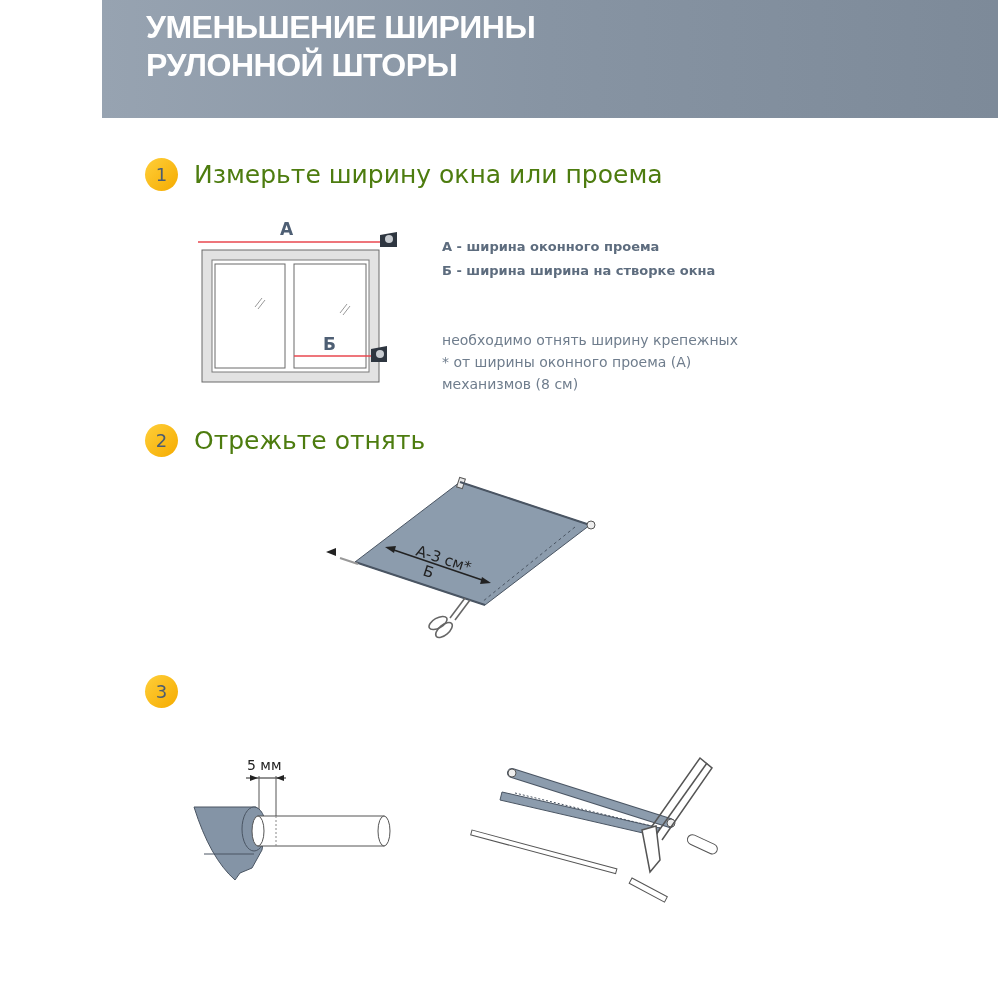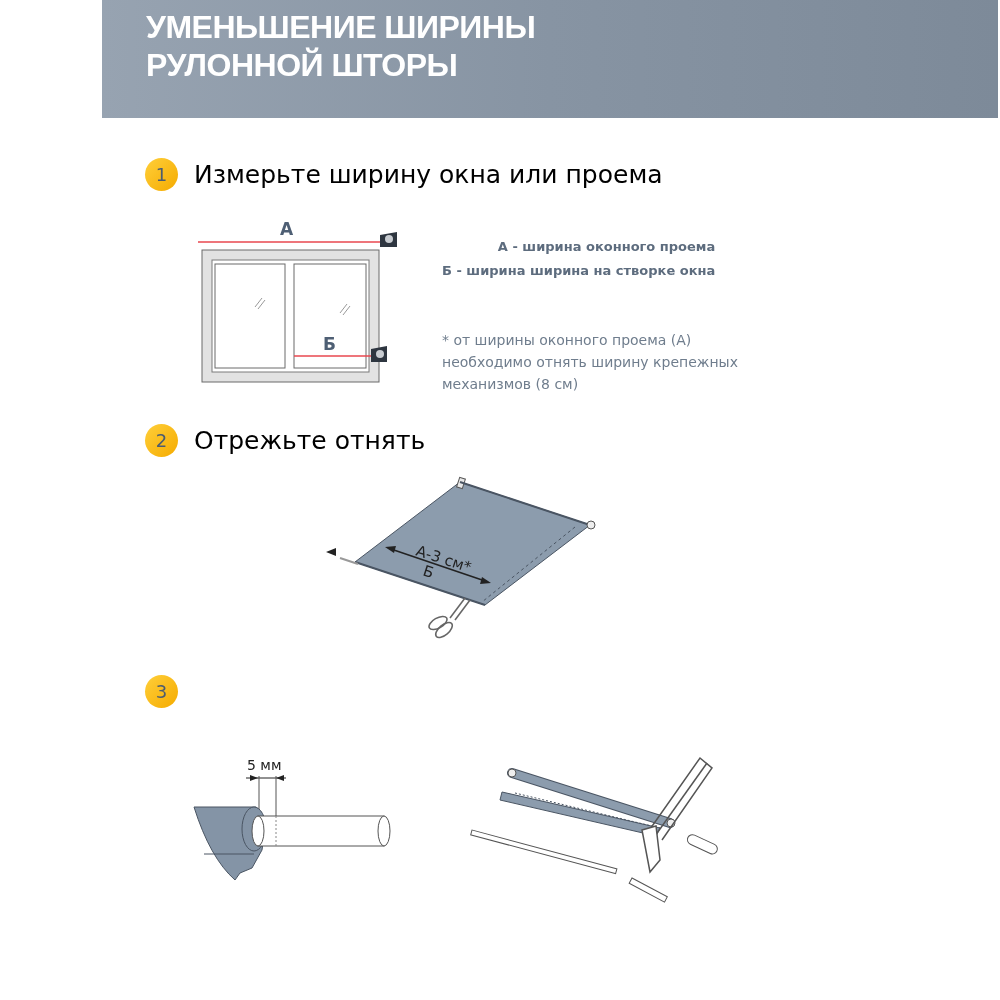--- a/index.html
+++ b/index.html
@@ -4,22 +4,22 @@
 <style>
   html, body { margin:0; padding:0; background:#ffffff; }
   body { width:1000px; height:1000px; position:relative; overflow:hidden; font-family:"DejaVu Sans", sans-serif; }
   .header { position:absolute; left:102px; top:0; width:896px; height:118px;
     background:linear-gradient(90deg,#97a3b1 0%,#8794a3 50%,#7d8a99 100%); }
   .header-title { position:absolute; left:44px; top:8px; color:#ffffff; font-family:"Liberation Sans", sans-serif;
     font-weight:bold; font-size:32px; line-height:38px; letter-spacing:-0.5px; }
   .step-head { position:absolute; left:145px; display:flex; align-items:center; }
   .badge { width:33px; height:33px; border-radius:50%; background:linear-gradient(135deg,#ffcf3a,#f5ab00);
     color:#4c5c70; font-family:"DejaVu Sans", sans-serif; font-size:18px; display:flex; align-items:center; justify-content:center; }
-  .step-title { margin-left:16px; color:#000000; font-family:"DejaVu Sans", sans-serif; font-size:25px; }
-  .legend { position:absolute; left:442px; top:235px; color:#5d6c7e; font-family:"DejaVu Sans", sans-serif; font-weight:bold; font-size:13px; line-height:24px;text-align:right; }
+  .step-title { margin-left:16px; color:#4d7c0f; font-family:"DejaVu Sans", sans-serif; font-size:25px; }
+  .legend { position:absolute; left:442px; top:235px; color:#5d6c7e; font-family:"DejaVu Sans", sans-serif; font-weight:bold; font-size:13px; line-height:24px; }
   .note { position:absolute; left:442px; top:329px; color:#6f7d8d; font-family:"DejaVu Sans", sans-serif; font-size:14px; line-height:22px; width:340px; }
   svg { position:absolute; }
   .lbl { font-family:"DejaVu Sans", sans-serif; }
 </style>
 </head>
 <body>
 
 <div class="header">
   <div class="header-title">
     <div>УМЕНЬШЕНИЕ ШИРИНЫ</div>
@@ -54,22 +54,22 @@
     <circle cx="190" cy="139" r="4" fill="#c8ccd1"></circle>
   </g>
 </svg>
 
 <div class="legend">
   <div>А - ширина оконного проема</div>
   <div>Б - ширина ширина на створке окна</div>
 </div>
 
 <div class="note">
+  <div>необходимо отнять ширину крепежных</div>
   <div>* от ширины оконного проема (А)</div>
-  <div>необходимо отнять ширину крепежных</div>
   <div>механизмов (8 см)</div>
 </div>
 
 <div class="step-head" style="top:424px;">
   <div class="badge">2</div>
   <div class="step-title">Отрежьте отнять</div>
 </div>
 
 <svg style="left:310px;top:470px;" width="300" height="170" viewBox="0 0 300 170">
   <polygon points="150,12 280,55 175,135 45,92" fill="#8c9cad" stroke="#4a5563" stroke-width="1"></polygon>

